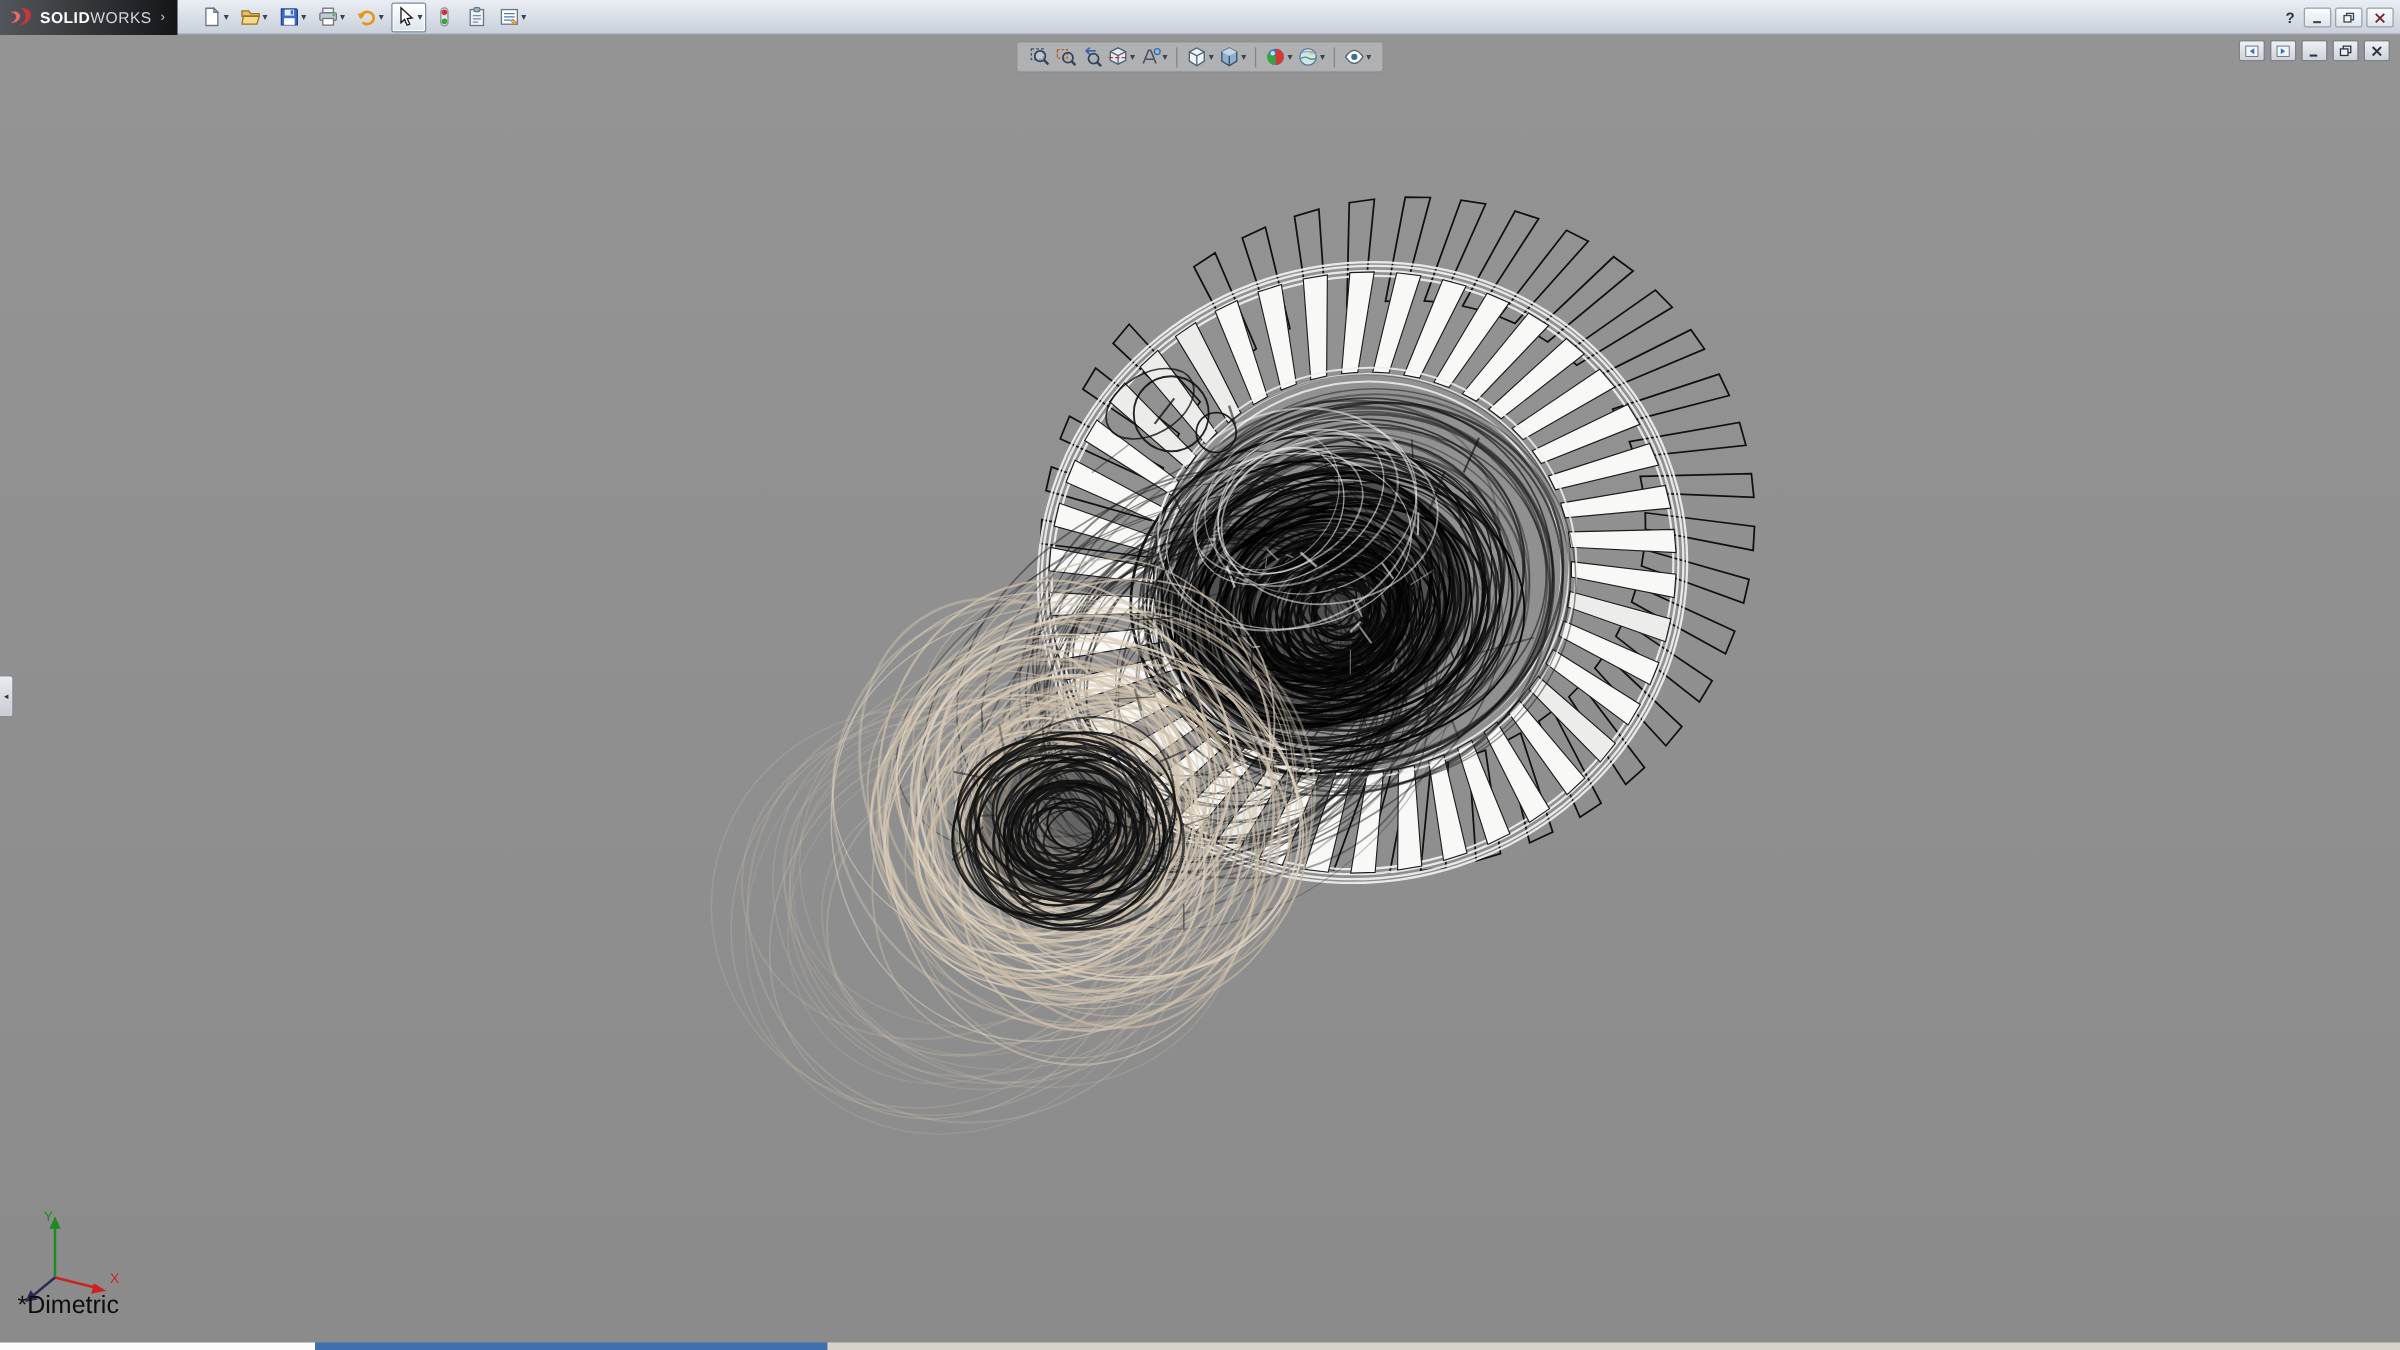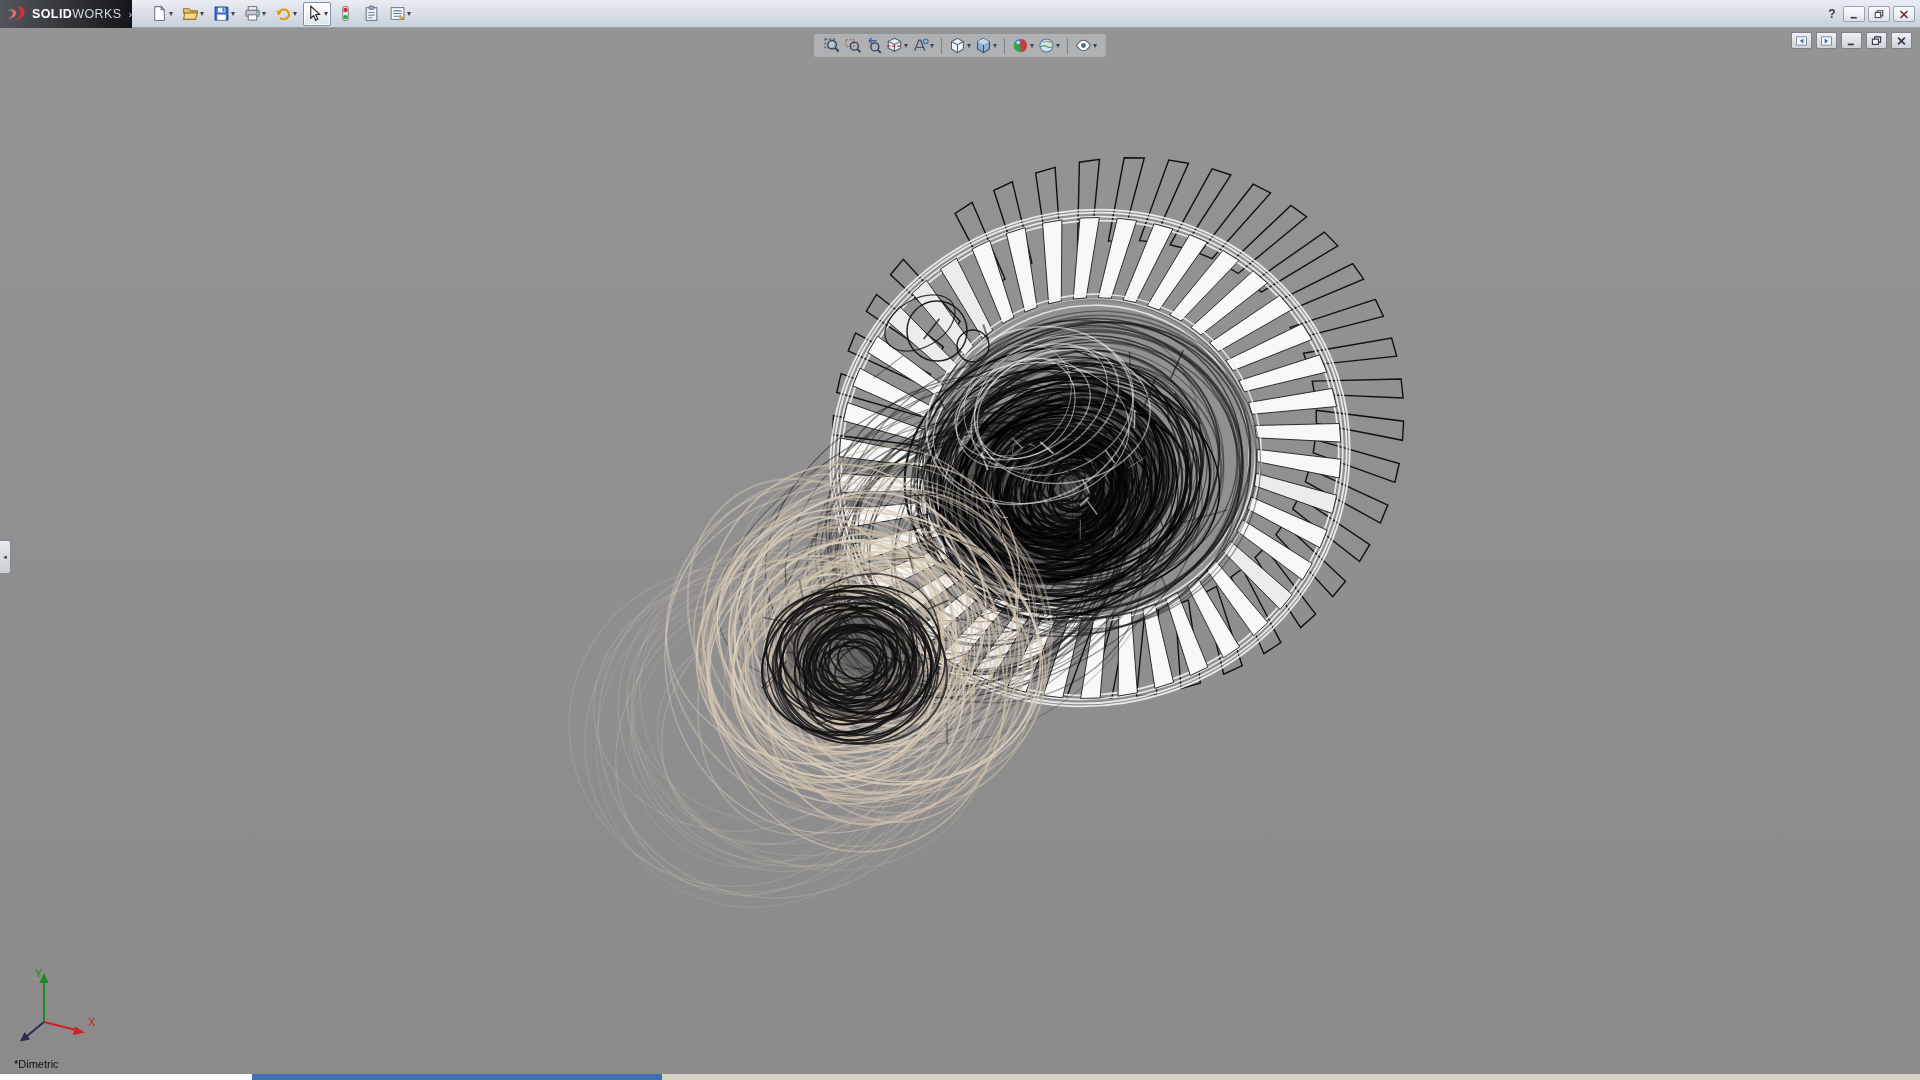--- a/index.html
+++ b/index.html
@@ -3,21 +3,21 @@
 <meta charset="utf-8">
 <style>
   *{margin:0;padding:0;box-sizing:border-box}
   html,body{width:1920px;height:1080px;overflow:hidden;font-family:"Liberation Sans",sans-serif;background:#666}
   #app{position:relative;width:1920px;height:1080px;background:#8f8f8f}
 
   
   .titlebar{position:absolute;top:0;left:0;right:0;height:28px;
     background:linear-gradient(#eaeef4,#c9d0da);border-bottom:1px solid #98a0ac;
     display:flex;align-items:center;z-index:20}
-  .brand{height:28px;width:132px;background:linear-gradient(90deg,#53565b,#141518);
+  .brand{height:28px;width:142px;background:linear-gradient(90deg,#53565b,#141518);
     display:flex;align-items:center;padding:0 6px;gap:4px;flex:0 0 auto}
   .brand-logo svg{width:22px;height:17px;display:block}
   .brand-text{color:#fff;font-size:12.5px;letter-spacing:.4px;white-space:nowrap}
   .brand-text b{font-weight:bold}
   .brand-text span{color:#d3d7dc;font-weight:400}
   .brand-chev{color:#cfd3d8;font-size:11px;margin-left:3px}
   .tb-tools{display:flex;align-items:center;margin-left:16px;gap:3px;z-index:2}
   .tbtn{display:flex;align-items:center;height:24px;padding:2px 2px;border:1px solid transparent;border-radius:2px}
   .tbtn.active{border-color:#7e8ea2;background:linear-gradient(#ffffff,#dde4ec);box-shadow:inset 0 0 0 1px #fff}
   .ic{display:inline-flex}
@@ -45,21 +45,21 @@
   .doc-controls{position:absolute;top:4px;right:8px;display:flex;gap:4px;z-index:5}
   .dbtn{width:21px;height:17px;display:flex;align-items:center;justify-content:center;
     border:1px solid #7d838c;background:linear-gradient(#eef1f4,#ced3d9);border-radius:2px}
   .dbtn .ic svg{width:13px;height:12px;display:block}
 
   .panel-tab{position:absolute;left:0;top:512px;width:11px;height:34px;
     background:linear-gradient(#e8ebef,#c8cdd4);border:1px solid #848a93;border-left:none;
     border-radius:0 3px 3px 0;display:flex;align-items:center;justify-content:center;
     font-size:7px;color:#333;z-index:5}
 
-  .orient-label{position:absolute;left:14px;bottom:4px;font-size:11px;color:#0d0d0d;z-index:6}
+  .orient-label{position:absolute;left:14px;bottom:18px;font-size:20px;color:#0d0d0d;z-index:6}
   #triad{position:absolute;left:6px;bottom:22px;z-index:5}
 
   .bottom-strip{position:absolute;left:0;right:0;bottom:0;height:6px;display:flex;z-index:20}
   .bottom-strip .seg{height:100%}
 </style>
 </head>
 <body>
 
 <div id="app">
 

